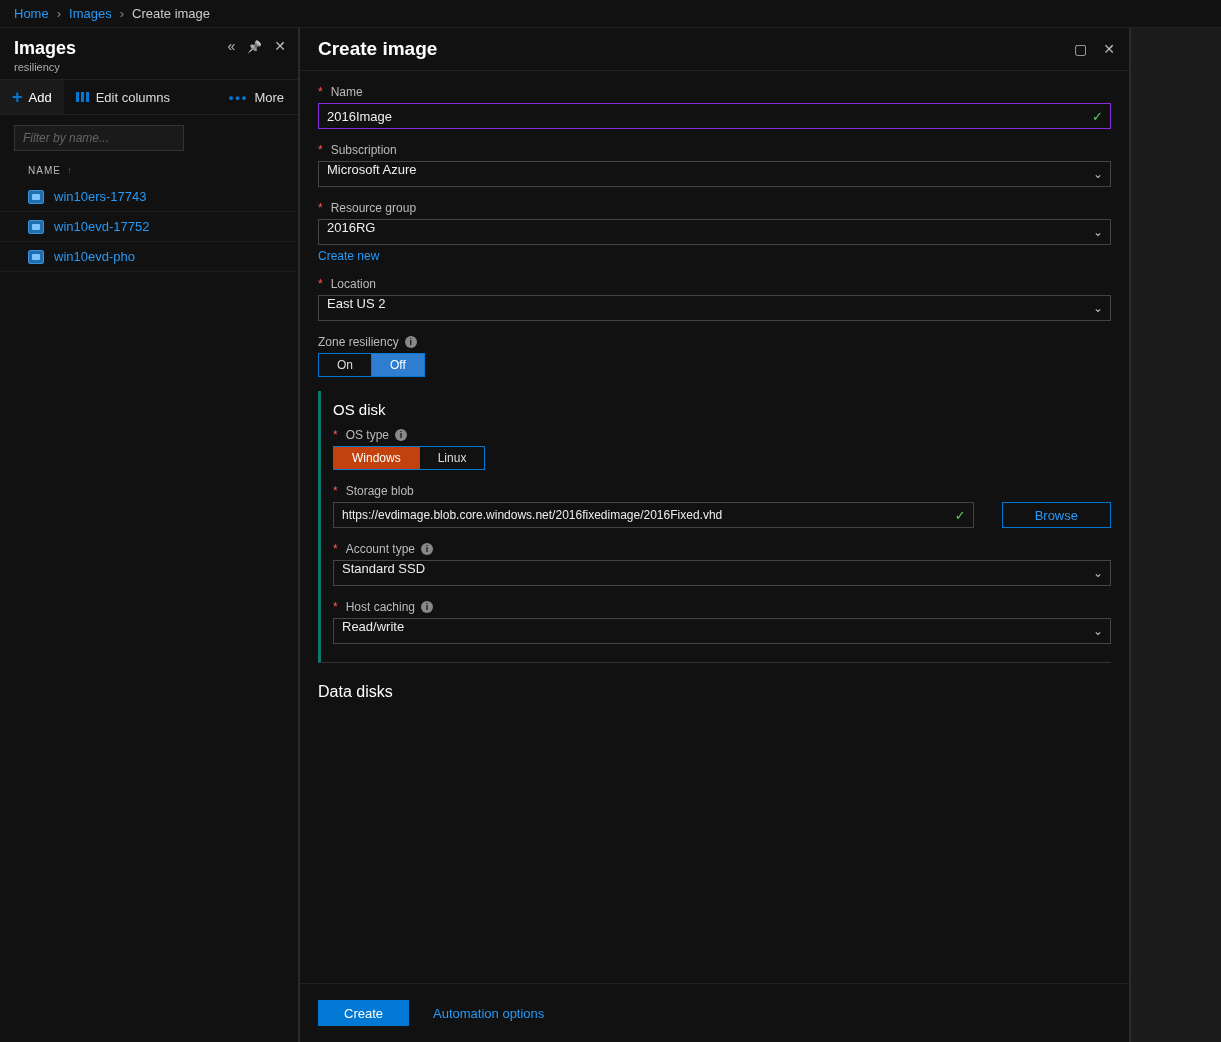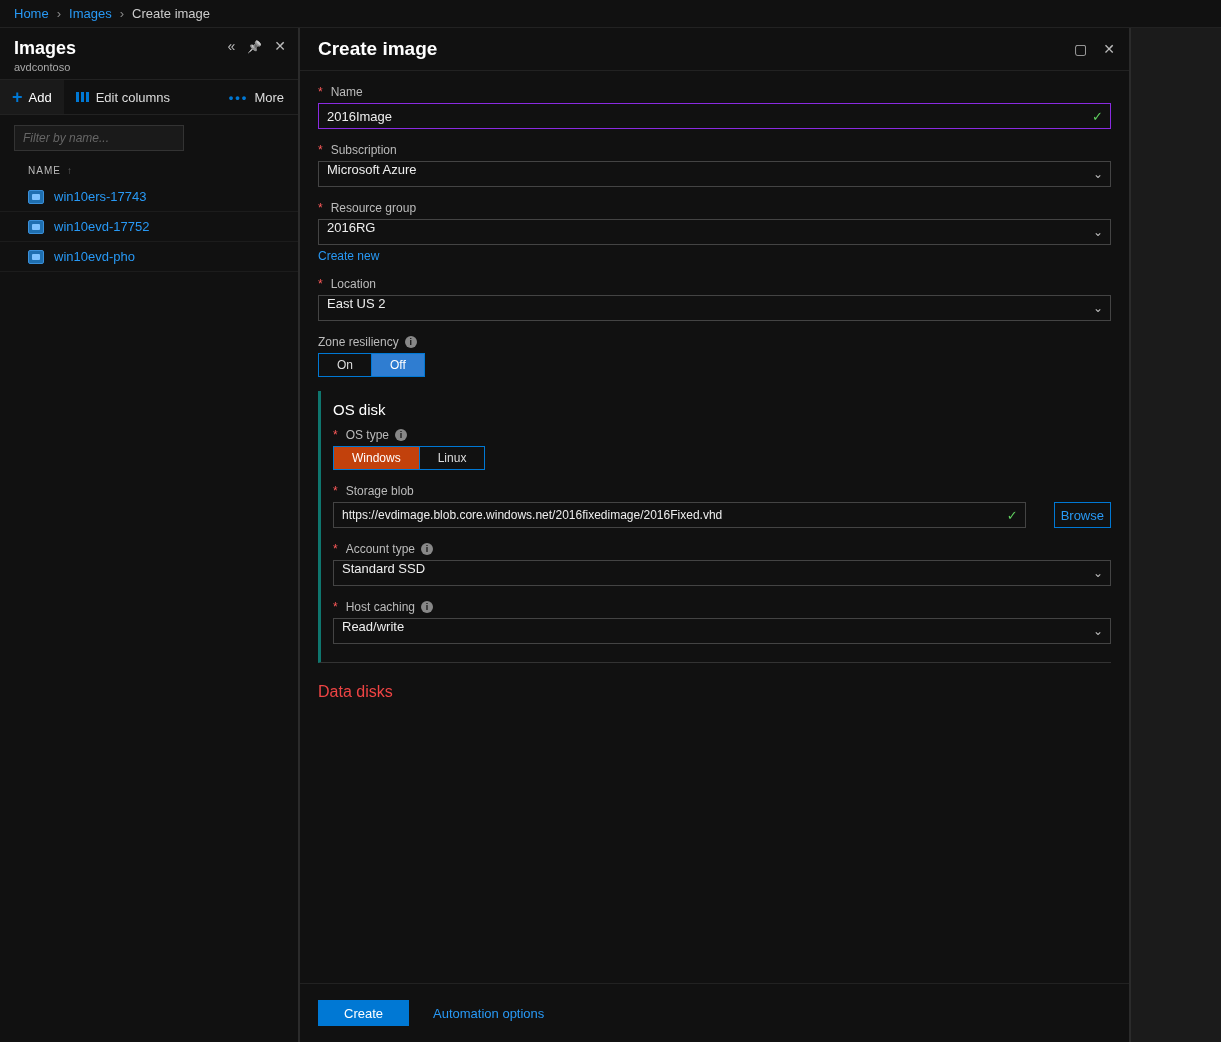--- a/index.html
+++ b/index.html
@@ -227,26 +227,26 @@
   }
 
   .storage-row { display:flex; gap:28px; align-items:flex-end; }
   .storage-input-wrap { flex:1; position:relative; }
   .storage-input {
     width:100%; height:26px;
     background:#111; border:1px solid #444; color:#eee;
     padding:0 26px 0 8px; font-size:12px;
   }
   .browse-btn {
-    height:26px; padding:0 6px;
+    height:26px; padding:0 32px;
     border:1px solid #0078d4; background:transparent;
     color:#2899f5; font-size:13px; cursor:pointer;
   }
 
-  .data-disks-heading { font-size:16px; color:#ef4444; margin: 8px 0 18px; }
+  .data-disks-heading { font-size:16px; color:#ffffff; margin: 8px 0 18px; }
 
   .add-disk-btn {
     width:100%; height:26px;
     border:1px solid #0078d4; background:transparent;
     color:#2899f5; font-size:13px; cursor:pointer;
   }
 
   
   .form-footer {
     border-top:1px solid #222;
@@ -284,21 +284,21 @@
     <span class="sep">›</span>
     <span class="current">Create image</span>
   </div>
 
   <div class="main">
 
     <div class="blade-images">
       <div class="blade-header">
         <div class="blade-title-block">
           <div class="blade-title">Images</div>
-          <div class="blade-subtitle">avdcontoso</div>
+          <div class="blade-subtitle">resiliency</div>
         </div>
         <div class="blade-header-icons">
           <span class="icon-collapse"></span>
           <span class="icon-pin"></span>
           <span class="icon-close"></span>
         </div>
       </div>
 
       <div class="blade-toolbar">
         <div class="toolbar-left">

